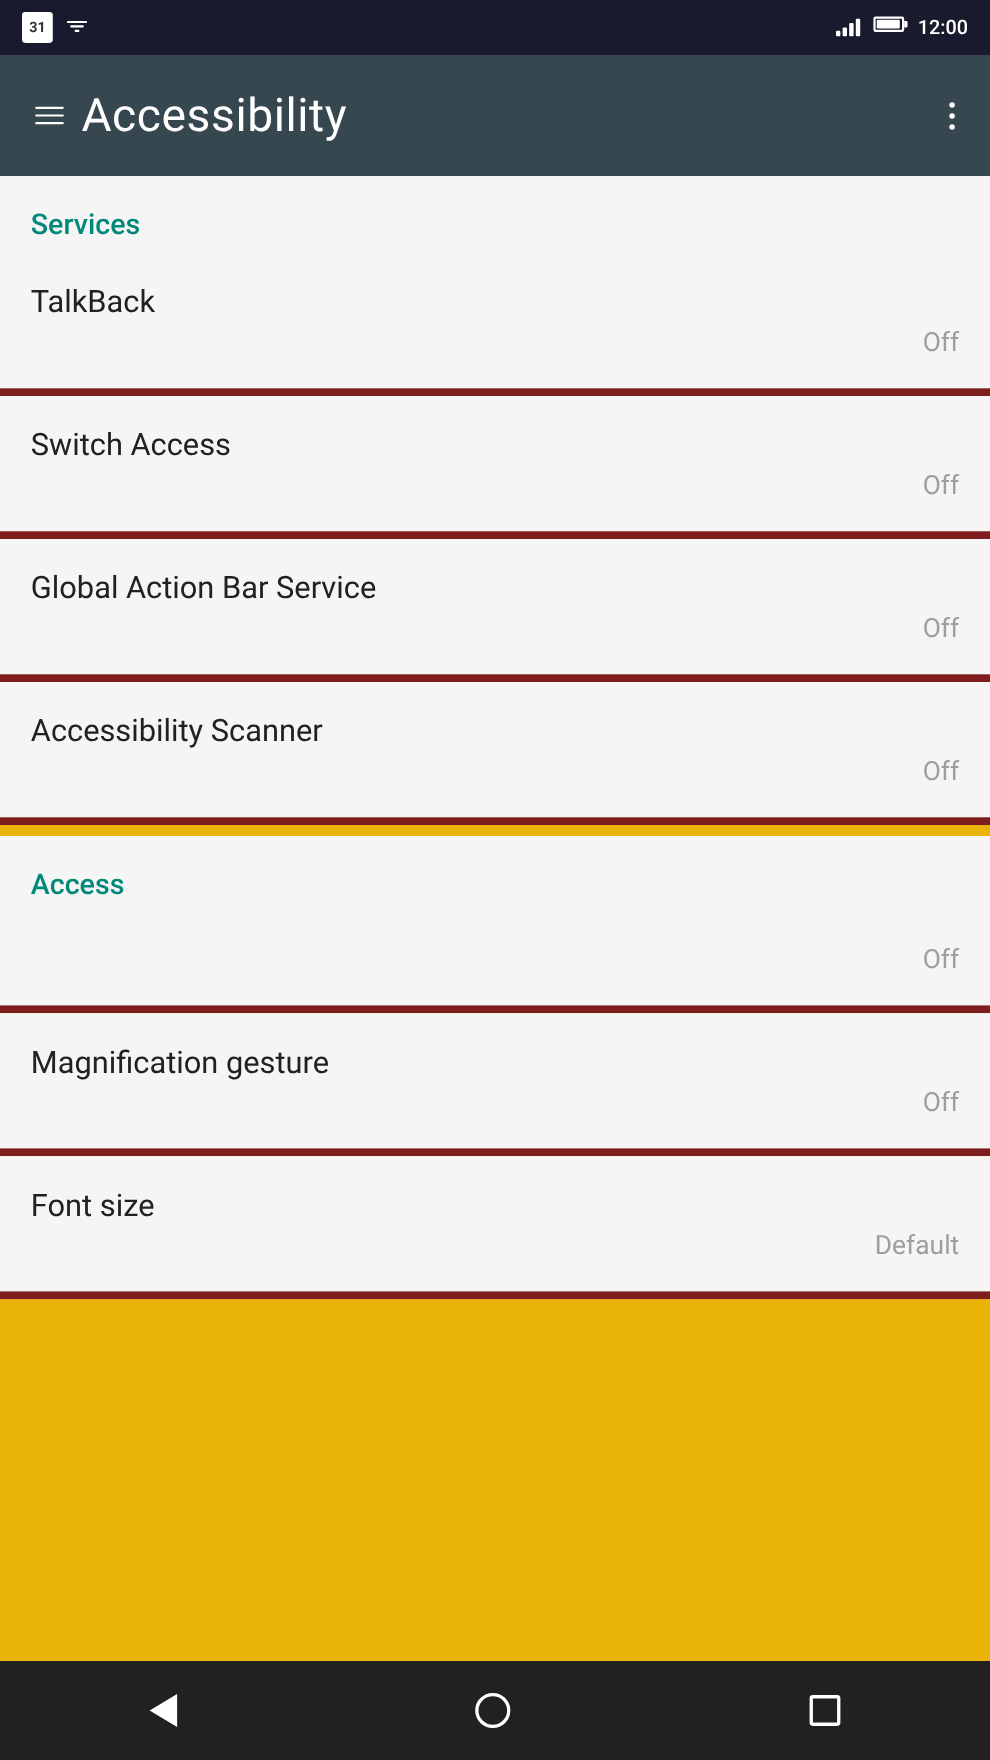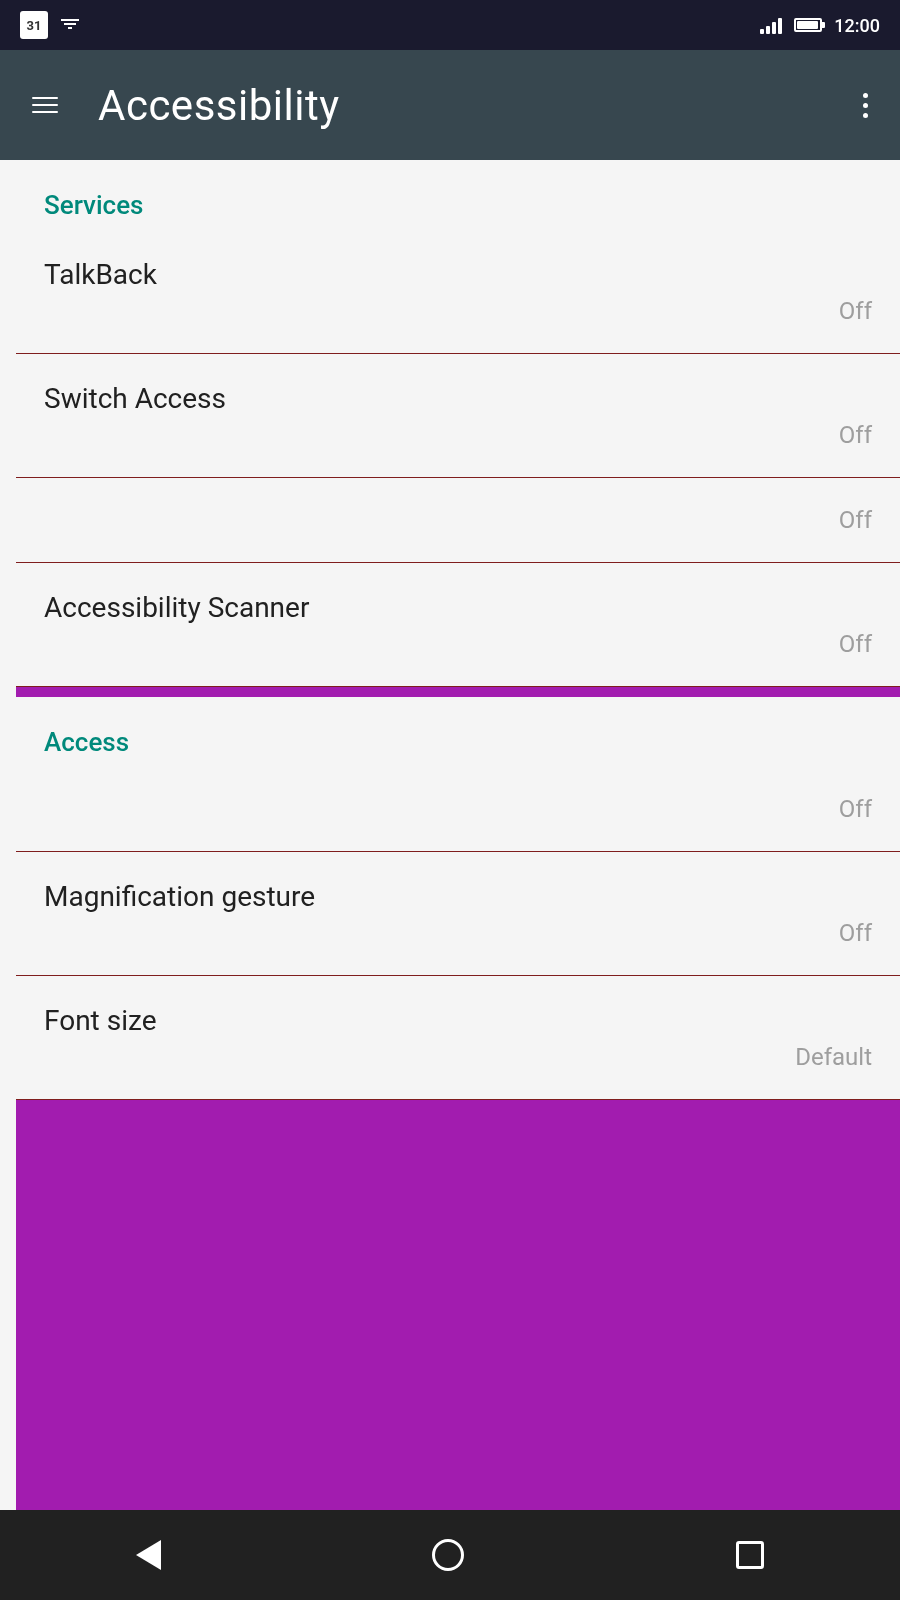--- a/index.html
+++ b/index.html
@@ -31,21 +31,21 @@
     }
 
     .status-bar-left {
       display: flex;
       align-items: center;
       gap: 10px;
     }
 
     .status-bar-right {
       display: flex;
-      align-items: center;
+      align-items: flex-start;
       gap: 12px;
       color: white;
       font-size: 16px;
     }
 
     .calendar-icon {
       width: 28px;
       height: 28px;
       background: white;
       border-radius: 3px;
@@ -108,21 +108,21 @@
       display: flex;
       align-items: center;
       padding: 0 24px;
       flex-shrink: 0;
       justify-content: space-between;
     }
 
     .app-bar-left {
       display: flex;
       align-items: center;
-      gap: 32px;
+      gap: 8px;
     }
 
     .hamburger-btn {
       display: flex;
       flex-direction: column;
       gap: 5px;
       cursor: pointer;
       padding: 8px;
     }
 
@@ -152,42 +152,41 @@
     .more-dot {
       width: 5px;
       height: 5px;
       background: white;
       border-radius: 50%;
     }
 
     
     .content {
       flex: 1;
-      background: #a21caf;
+      background: #eab308;
       overflow-y: auto;
-      margin-left: 16px;
     }
 
     
     .section-header {
       padding: 30px 28px 10px 28px;
       background: #f5f5f5;
     }
 
     .section-header-text {
       color: #00897b;
       font-size: 26px;
       font-weight: 500;
     }
 
     
     .setting-item {
       background: #f5f5f5;
       padding: 28px 28px 28px 28px;
-      border-bottom: 1px solid #7f1d1d;
+      border-bottom: 7px solid #7f1d1d;
       cursor: pointer;
     }
 
     .setting-item-title {
       font-size: 28px;
       color: #212121;
       font-weight: 400;
       margin-bottom: 6px;
     }
 
@@ -289,20 +288,21 @@
     <div class="setting-item-title">TalkBack</div>
     <div class="setting-item-subtitle">Off</div>
   </div>
 
   <div class="setting-item">
     <div class="setting-item-title">Switch Access</div>
     <div class="setting-item-subtitle">Off</div>
   </div>
 
   <div class="setting-item">
+    <div class="setting-item-title">Global Action Bar Service</div>
     <div class="setting-item-subtitle">Off</div>
   </div>
 
   <div class="setting-item">
     <div class="setting-item-title">Accessibility Scanner</div>
     <div class="setting-item-subtitle">Off</div>
   </div>
 
   <div class="section-header" style="margin-top:10px;">
     <span class="section-header-text">Access</span>

